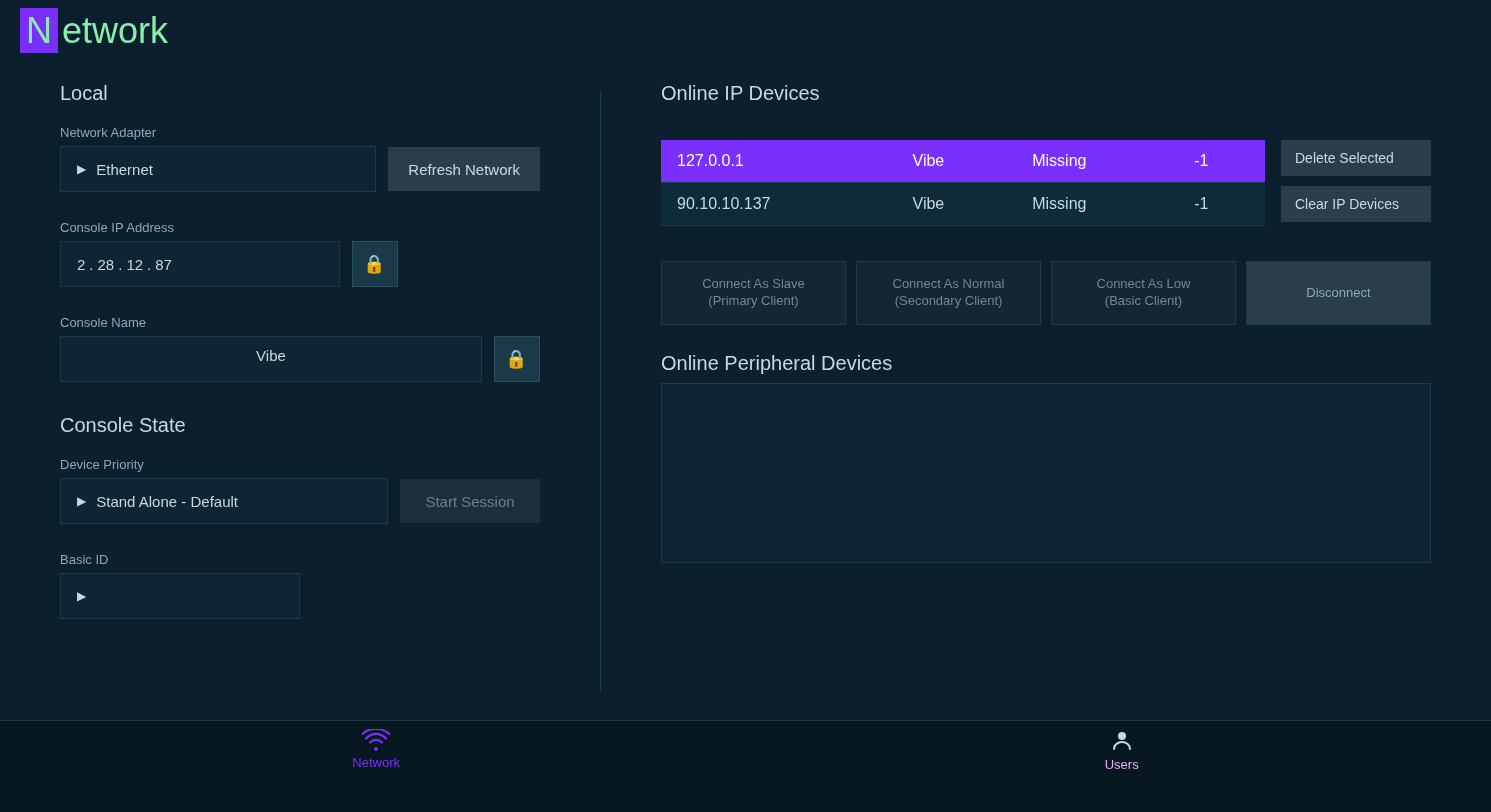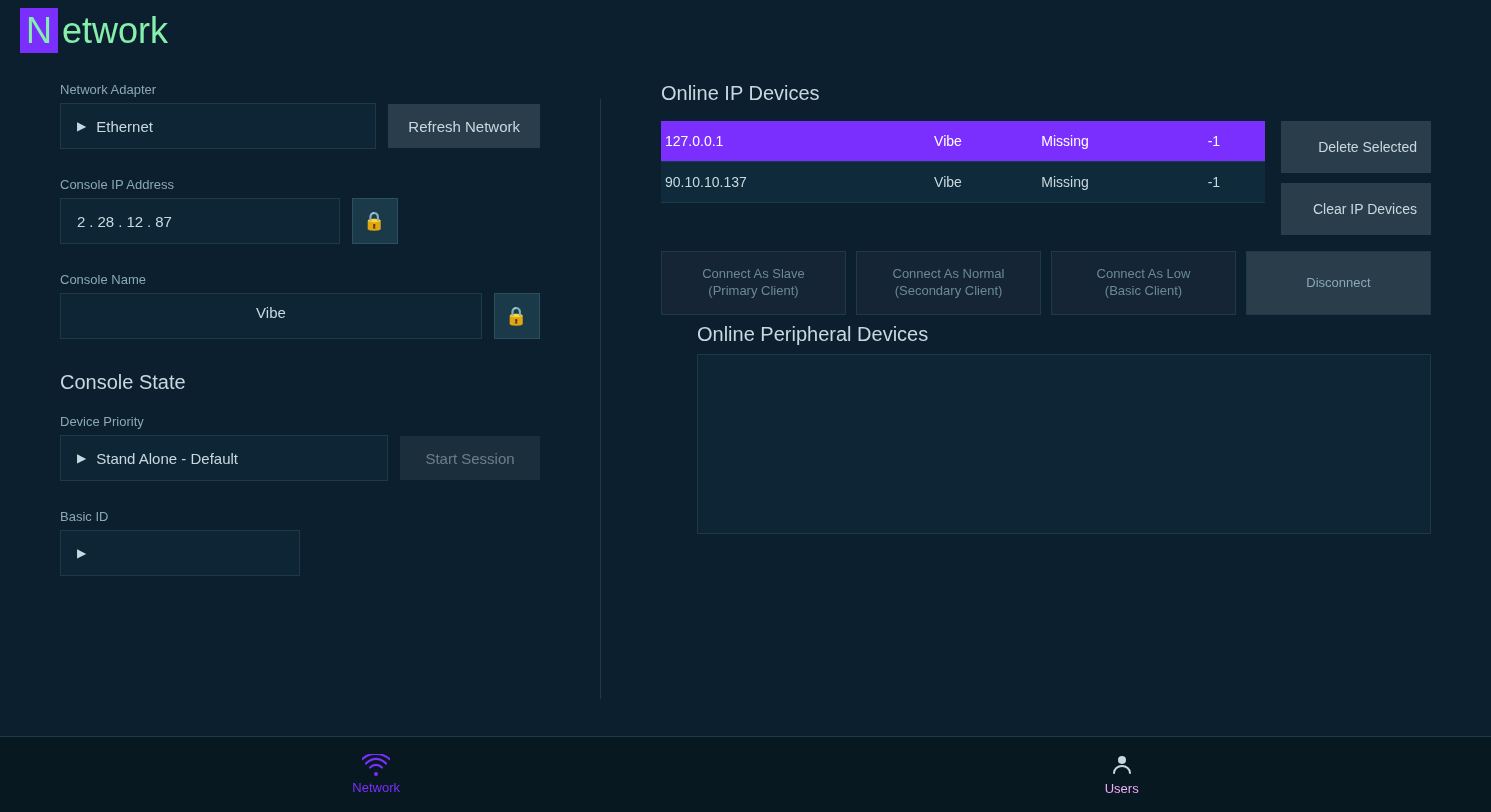--- a/index.html
+++ b/index.html
@@ -153,21 +153,21 @@
       height: 46px;
       flex: 1;
       text-align: center;
     }
 
     
     .right-panel {
       flex: 1;
       display: flex;
       flex-direction: column;
-      gap: 8px;
+      gap: 27px;
     }
 
     .online-section {
       display: flex;
       gap: 16px;
     }
 
     .devices-table-container {
       flex: 1;
     }
@@ -179,22 +179,22 @@
       width: 150px;
     }
 
     .side-btn {
       background-color: #2a3d4a;
       border: none;
       color: #c8d8e0;
       padding: 10px 14px;
       font-size: 14px;
       cursor: pointer;
-      height: 52px;
-      text-align: right;
+      height: 36px;
+      text-align: left;
     }
 
     .devices-table {
       width: 100%;
       border-collapse: collapse;
       background-color: #0d2535;
     }
 
     .devices-table tr {
       border-bottom: 1px solid #1e3a4a;
@@ -202,22 +202,22 @@
 
     .devices-table tr.selected {
       background-color: #7b2fff;
     }
 
     .devices-table tr.alt {
       background-color: #0f2a3a;
     }
 
     .devices-table td {
-      padding: 12px 4px;
-      font-size: 14px;
+      padding: 12px 16px;
+      font-size: 16px;
       color: #c8d8e0;
     }
 
     .devices-table tr.selected td {
       color: #ffffff;
     }
 
     .connection-btns {
       display: flex;
       gap: 10px;
@@ -237,36 +237,34 @@
       line-height: 1.3;
     }
 
     .conn-btn.disconnect {
       background-color: #2a3d4a;
       color: #8aa8b8;
     }
 
     .peripheral-section {
       flex: 1;
-      margin-left: 36px;
     }
 
     .peripheral-box {
       background-color: #0d2535;
       border: 1px solid #1e3a4a;
       height: 180px;
       margin-top: 8px;
     }
 
     
     .bottom-nav {
-      height: 76px;
+      height: 92px;
       background-color: #081820;
       display: flex;
-      align-items: center;
       justify-content: space-around;
       border-top: 1px solid #1e3a4a;
     }
 
     .nav-item {
       display: flex;
       flex-direction: column;
       align-items: center;
       gap: 4px;
       cursor: pointer;
@@ -309,20 +307,21 @@
 
 <div class="header">
   <span class="header-title">
     <span class="header-title-accent">N</span><span>etwork</span>
   </span>
 </div>
 
 <div class="main-content">
 
   <div class="left-panel">
+    <div class="section-title">Local</div>
 
     <div class="section-block">
       <div class="field-label">Network Adapter</div>
       <div class="input-row">
         <div class="dropdown-box">
           <span class="play-arrow">▶</span>
           <span>Ethernet</span>
         </div>
         <button class="action-btn">Refresh Network</button>
       </div>

